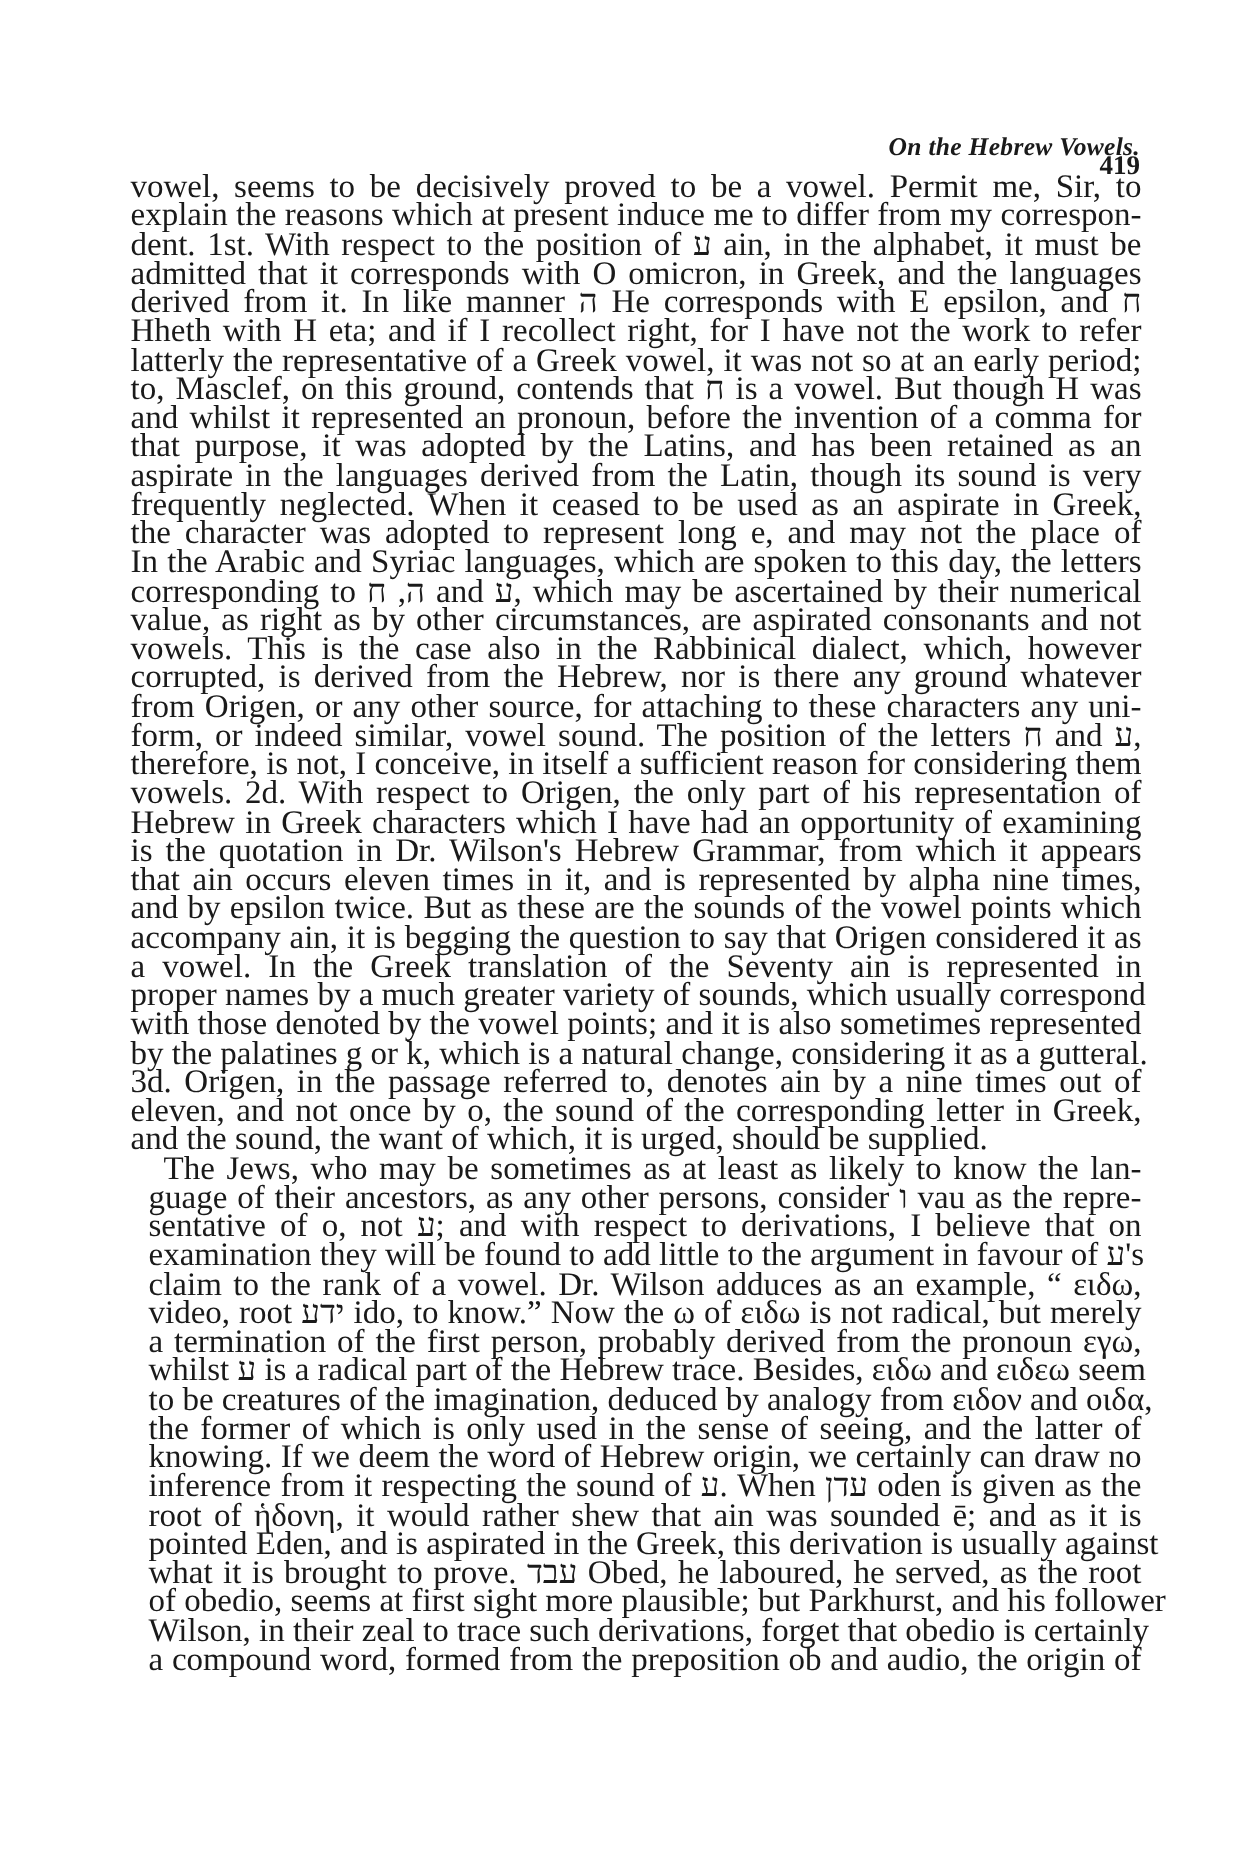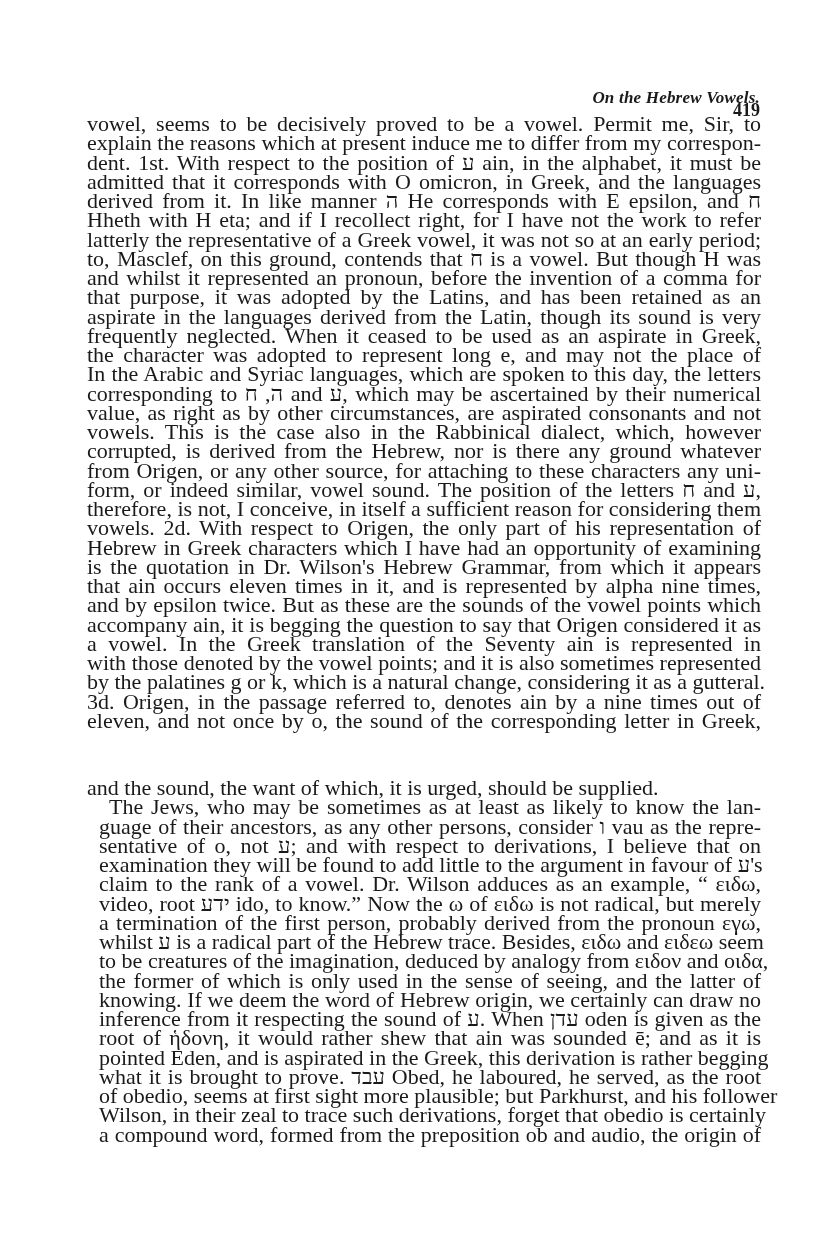--- a/index.html
+++ b/index.html
@@ -55,21 +55,20 @@
       display: block;
       height: 19.25px;
       line-height: 19.25px;
       font-size: 22px;
       white-space: nowrap;
       text-align: justify;
       text-align-last: justify;
     }
     .line.last {
       text-align-last: left;
-      margin-top: 48px;
     }
     .line.indent {
       padding-left: 22px;
     }
     .line.indent2 {
       padding-left: 12px;
     }
   </style>
 </head>
 <body>
@@ -102,37 +101,38 @@
     <span class="line">from Origen, or any other source, for attaching to these characters any uni-</span>
     <span class="line">form, or indeed similar, vowel sound.   The position of the letters ח and ע,</span>
     <span class="line">therefore, is not, I conceive, in itself a sufficient reason for considering them</span>
     <span class="line">vowels.   2d. With respect to Origen, the only part of his representation of</span>
     <span class="line">Hebrew in Greek characters which I have had an opportunity of examining</span>
     <span class="line">is the quotation in Dr. Wilson's Hebrew Grammar, from which it appears</span>
     <span class="line">that ain occurs eleven times in it, and is represented by alpha nine times,</span>
     <span class="line">and by epsilon twice.   But as these are the sounds of the vowel points which</span>
     <span class="line">accompany ain, it is begging the question to say that Origen considered it as</span>
     <span class="line">a vowel.   In the Greek translation of the Seventy ain is represented in</span>
+    <span class="line">proper names by a much greater variety of sounds, which usually correspond</span>
     <span class="line">with those denoted by the vowel points; and it is also sometimes represented</span>
     <span class="line">by the palatines g or k, which is a natural change, considering it as a gutteral.</span>
     <span class="line">3d. Origen, in the passage referred to, denotes ain by a nine times out of</span>
     <span class="line">eleven, and not once by o, the sound of the corresponding letter in Greek,</span>
     <span class="line last">and the sound, the want of which, it is urged, should be supplied.</span>
     <span class="line indent">The Jews, who may be sometimes as at least as likely to know the lan-</span>
     <span class="line indent2">guage of their ancestors, as any other persons, consider ו vau as the repre-</span>
     <span class="line indent2">sentative of o, not ע; and with respect to derivations, I believe that on</span>
     <span class="line indent2">examination they will be found to add little to the argument in favour of ע's</span>
     <span class="line indent2">claim to the rank of a vowel.   Dr. Wilson adduces as an example, “ ειδω,</span>
     <span class="line indent2">video, root ידע ido, to know.”   Now the ω of ειδω is not radical, but merely</span>
     <span class="line indent2">a termination of the first person, probably derived from the pronoun εγω,</span>
     <span class="line indent2">whilst ע is a radical part of the Hebrew trace.   Besides, ειδω and ειδεω seem</span>
     <span class="line indent2">to be creatures of the imagination, deduced by analogy from ειδον and οιδα,</span>
     <span class="line indent2">the former of which is only used in the sense of seeing, and the latter of</span>
     <span class="line indent2">knowing.   If we deem the word of Hebrew origin, we certainly can draw no</span>
     <span class="line indent2">inference from it respecting the sound of ע.   When עדן oden is given as the</span>
     <span class="line indent2">root of ἡδονη, it would rather shew that ain was sounded ē; and as it is</span>
-    <span class="line indent2">pointed Eden, and is aspirated in the Greek, this derivation is rather begging</span>
+    <span class="line indent2">pointed Eden, and is aspirated in the Greek, this derivation is usually against</span>
     <span class="line indent2">what it is brought to prove.   עבד Obed, he laboured, he served, as the root</span>
     <span class="line indent2">of obedio, seems at first sight more plausible; but Parkhurst, and his follower</span>
     <span class="line indent2">Wilson, in their zeal to trace such derivations, forget that obedio is certainly</span>
     <span class="line indent2">a compound word, formed from the preposition ob and audio, the origin of</span>
   </div>
 </div>
 
 </body></html>

